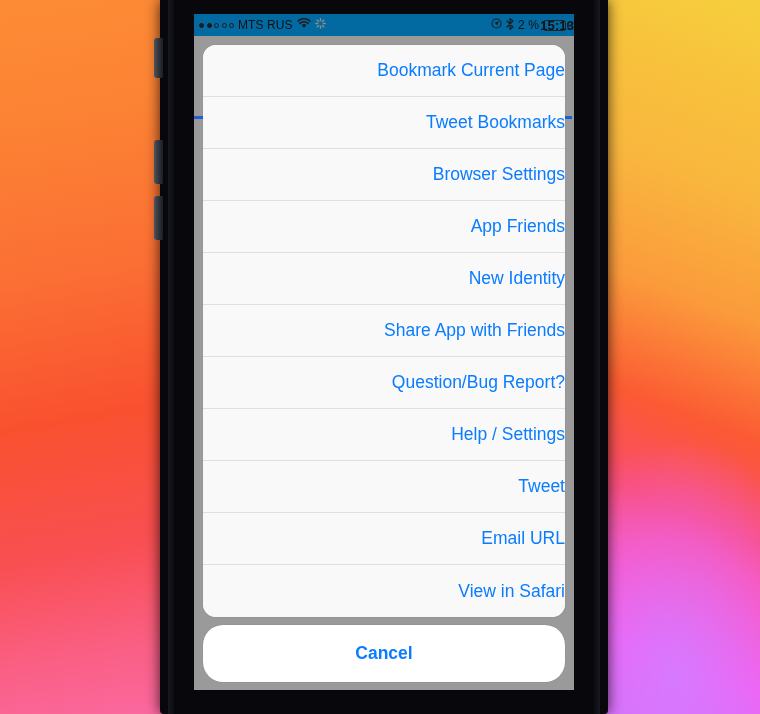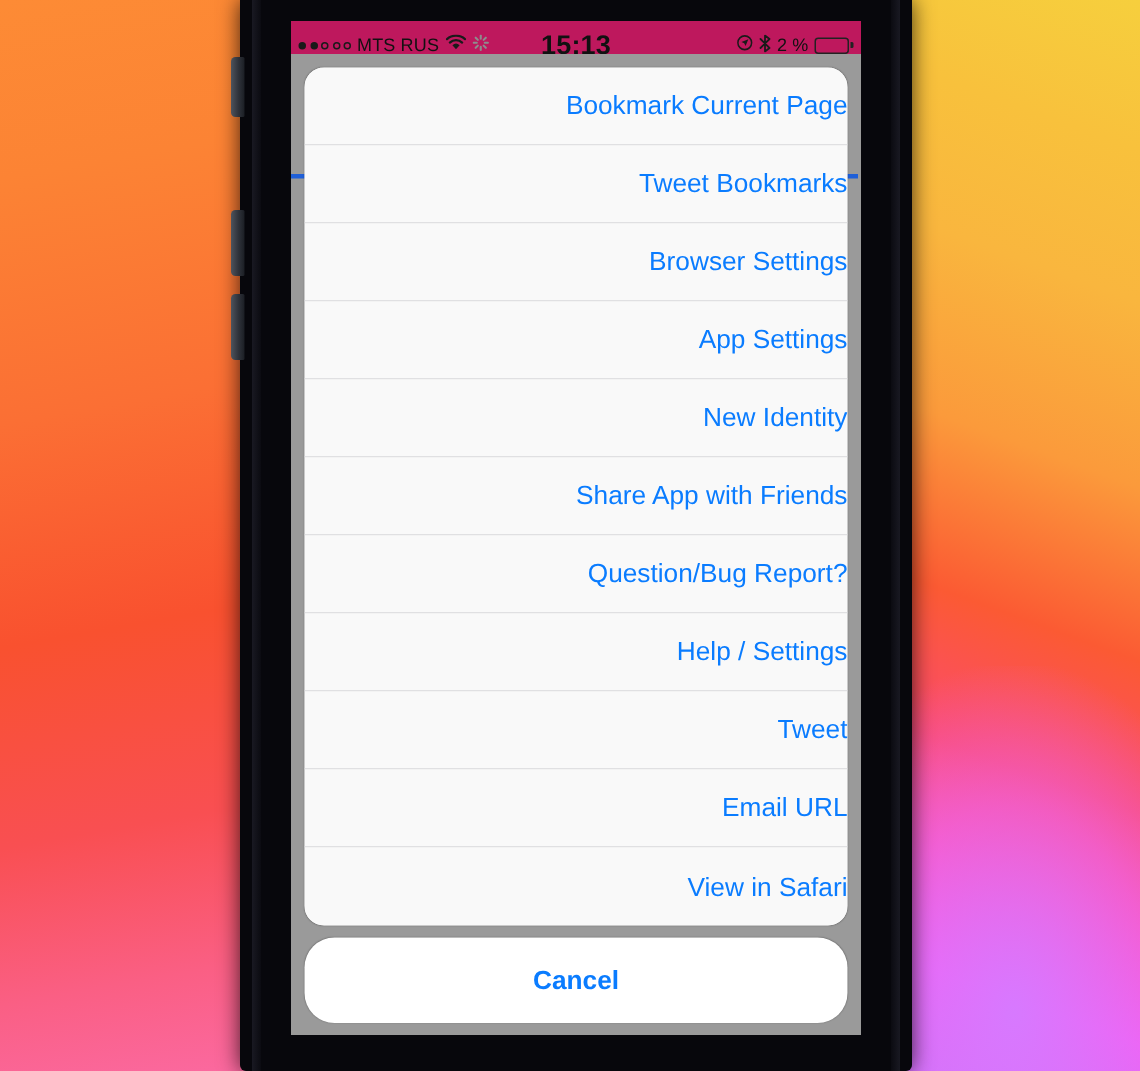--- a/index.html
+++ b/index.html
@@ -122,40 +122,40 @@
     top: 80px;
     width: 378px;
     height: 3px;
     background: #1f5fd8;
   }
 
   
   .status-bar {
     position: relative;
     height: 22px;
-    background: #be185d;
-    display: flex;
-    align-items: center;
-    padding: 16px 5px;
+    background: #0369a1;
+    display: flex;
+    align-items: center;
+    padding: 6px 5px;
     font-size: 12px;
     color: #1a1a1a;
     letter-spacing: 0.1px;
   }
   .status-left, .status-right {
     display: flex;
     align-items: center;
     gap: 4px;
     flex: 1;
   }
   .status-right { justify-content: flex-end; gap: 4px; }
   .status-center {
     position: absolute;
     left: 0; right: 0;
-    text-align: center;
-    font-size: 18px;
+    text-align: right;
+    font-size: 13px;
     font-weight: bold;
     color: #111;
     pointer-events: none;
   }
   .sig-dots { display: flex; align-items: center; gap: 2.5px; }
   .sig-dot {
     width: 5px; height: 5px;
     border-radius: 50%;
     border: 1px solid #1a1a1a;
   }
@@ -312,21 +312,21 @@
           <div class="action-item">
             <span>Bookmark Current Page</span>
           </div>
           <div class="action-item">
             <span>Tweet Bookmarks</span>
           </div>
           <div class="action-item">
             <span>Browser Settings</span>
           </div>
           <div class="action-item">
-            <span>App Settings</span>
+            <span>App Friends</span>
           </div>
           <div class="action-item">
             <span>New Identity</span>
           </div>
           <div class="action-item">
             <span>Share App with Friends</span>
           </div>
           <div class="action-item">
             <span>Question/Bug Report?</span>
           </div>

